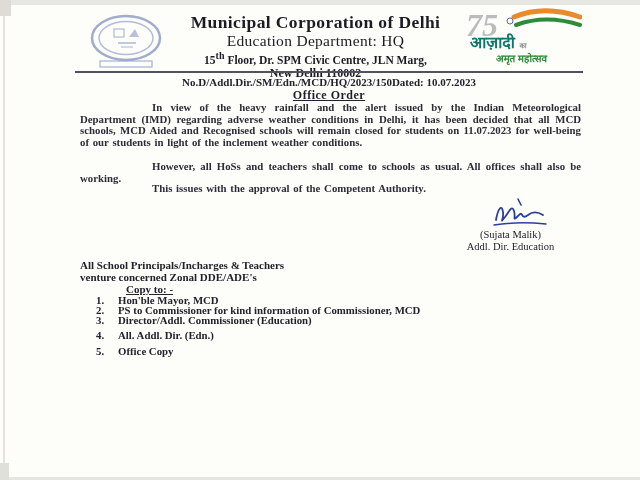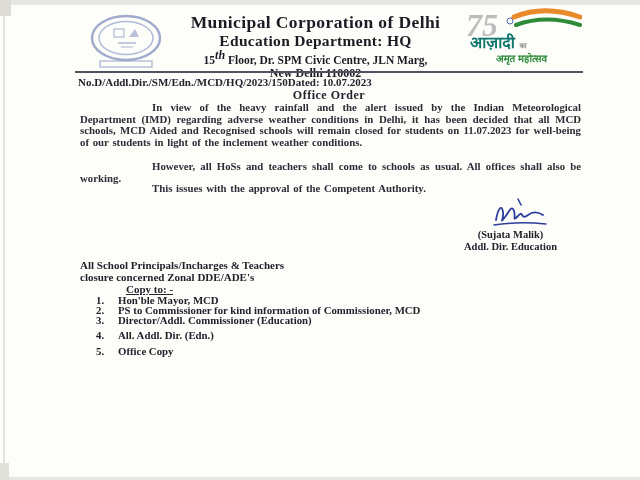--- a/index.html
+++ b/index.html
@@ -16,47 +16,47 @@
   .edge-top    { position: absolute; left: 0; top: 0; width: 640px; height: 5px; background: #e7e7e1; }
   .edge-left   { position: absolute; left: 3px; top: 0; width: 2px; height: 480px; background: #e5e3db; }
   .edge-bottom { position: absolute; left: 0; top: 477px; width: 640px; height: 3px; background: #e6e6e0; }
   .corner-tl   { position: absolute; left: 0; top: 0; width: 11px; height: 16px; background: #dddcd6; }
   .corner-bl   { position: absolute; left: 0; top: 463px; width: 9px; height: 17px; background: #e0e0da; }
 
   
   .seal { position: absolute; left: 88px; top: 13px; width: 76px; height: 56px; }
   .title-block { position: absolute; left: 158px; top: 13px; width: 315px; text-align: center; color: #1b1b24; }
   .title-line1 { font-size: 17.5px; font-weight: bold; letter-spacing: 0.4px; line-height: 19px; }
-  .title-line2 { font-size: 15.5px; font-weight: bold; letter-spacing: 0.3px; line-height: 17px; }
+  .title-line2 { font-size: 15.5px; font-weight: normal; letter-spacing: 0.3px; line-height: 17px; }
   .title-line3 { font-size: 11.5px; font-weight: bold; line-height: 13px; }
-  .title-line3 sup { font-size: 12px; font-style: italic; }
+  .title-line3 sup { font-size: 10px; }
   .title-line4 { font-size: 12px; font-weight: bold; line-height: 13px; }
 
   .azadi { position: absolute; left: 458px; top: 8px; width: 128px; }
   .azadi-75 { display: block; margin-left: 6px; }
   .azadi-text { font-family: "Liberation Sans", sans-serif; margin-left: 12px; margin-top: -4px; line-height: 13px; white-space: nowrap; }
   .azadi-orange { color: #0f766e; font-weight: bold; font-size: 16px; }
   .azadi-ka { color: #8a8a8a; font-size: 7px; font-weight: bold; }
   .azadi-green { color: #2e8b3a; font-weight: bold; font-size: 10px; margin-left: 26px; display: block; }
 
   .header-rule { position: absolute; left: 75px; top: 71px; width: 508px; height: 2px; background: #52525e; }
 
-  .ref-row { position: absolute; left: 78px; top: 76px; width: 502px; display: flex; justify-content: flex-start; font-weight: bold; font-size: 11px; color: #23232e; }
+  .ref-row { position: absolute; left: 78px; top: 76px; width: 502px; display: flex; justify-content: center; font-weight: bold; font-size: 11px; color: #23232e; }
 
   .order-title { position: absolute; left: 75px; top: 88px; width: 508px; text-align: center; font-size: 12px; font-weight: bold; letter-spacing: 0.5px; color: #1f1f2a; }
-  .order-title span { }
+  .order-title span { text-decoration: underline; }
 
   .para { position: absolute; left: 80px; width: 501px; font-size: 10.8px; line-height: 11.6px; font-weight: 600; color: #2c2c36; text-align: justify; text-indent: 72px; word-spacing: 1px; }
   .p1 { top: 102px; font-family: Liberation Serif, serif; }
   .p2 { top: 140px; }
   .p3 { top: 161px; }
   .p4 { top: 183px; text-align: left; }
 
   .sig-scribble { position: absolute; left: 488px; top: 196px; width: 64px; height: 34px; }
-  .sig-block { position: absolute; left: 438px; top: 229px; width: 145px; text-align: center; font-weight: bold; font-size: 10.5px; line-height: 11.5px; color: #22222c; }
+  .sig-block { position: absolute; left: 438px; top: 229px; width: 145px; text-align: center; font-weight: normal; font-size: 10.5px; line-height: 11.5px; color: #22222c; }
 
   .addr1 { position: absolute; left: 80px; top: 246px; font-weight: bold; font-size: 10.8px; color: #22222c; }
   .addr2 { position: absolute; left: 80px; top: 260px; font-weight: bold; font-size: 11px; line-height: 11.5px; color: #22222c; }
 
   .copy-heading { position: absolute; left: 80px; top: 283px; font-weight: bold; font-size: 11px; color: #22222c; margin-left: 46px; }
   .copy-heading span { text-decoration: underline; }
 
   .copy-item { position: absolute; left: 96px; display: flex; font-weight: bold; font-size: 10.8px; color: #22222c; }
   .copy-num { width: 22px; flex: 0 0 22px; }
   .ci1 { top: 294px; }
@@ -124,21 +124,21 @@
     <path d="M8 24 C 10 12, 14 8, 15 16 C 16 24, 11 28, 17 21 C 22 14, 24 9, 26 15 C 28 21, 24 26, 30 20 C 36 13, 32 25, 40 19 C 45 15, 50 16, 55 19" stroke="#2c3e9e" stroke-width="1.8" fill="none" stroke-linecap="round"></path>
     <path d="M6 29 C 22 26.5, 42 26.5, 58 28" stroke="#2c3e9e" stroke-width="1.5" fill="none" stroke-linecap="round"></path>
   </svg>
   <div class="sig-block">
     <div>(Sujata Malik)</div>
     <div>Addl. Dir. Education</div>
   </div>
 
   <div class="addr2">
     <div>All School Principals/Incharges &amp; Teachers</div>
-    <div>closure concerned Zonal DDE/ADE's</div>
+    <div>venture concerned Zonal DDE/ADE's</div>
   </div>
 
   <div class="copy-heading"><span>Copy to: -</span></div>
 
   <div class="copy-item ci1">
     <span class="copy-num">1.</span>
     <span>Hon'ble Mayor, MCD</span>
   </div>
   <div class="copy-item ci2">
     <span class="copy-num">2.</span>

